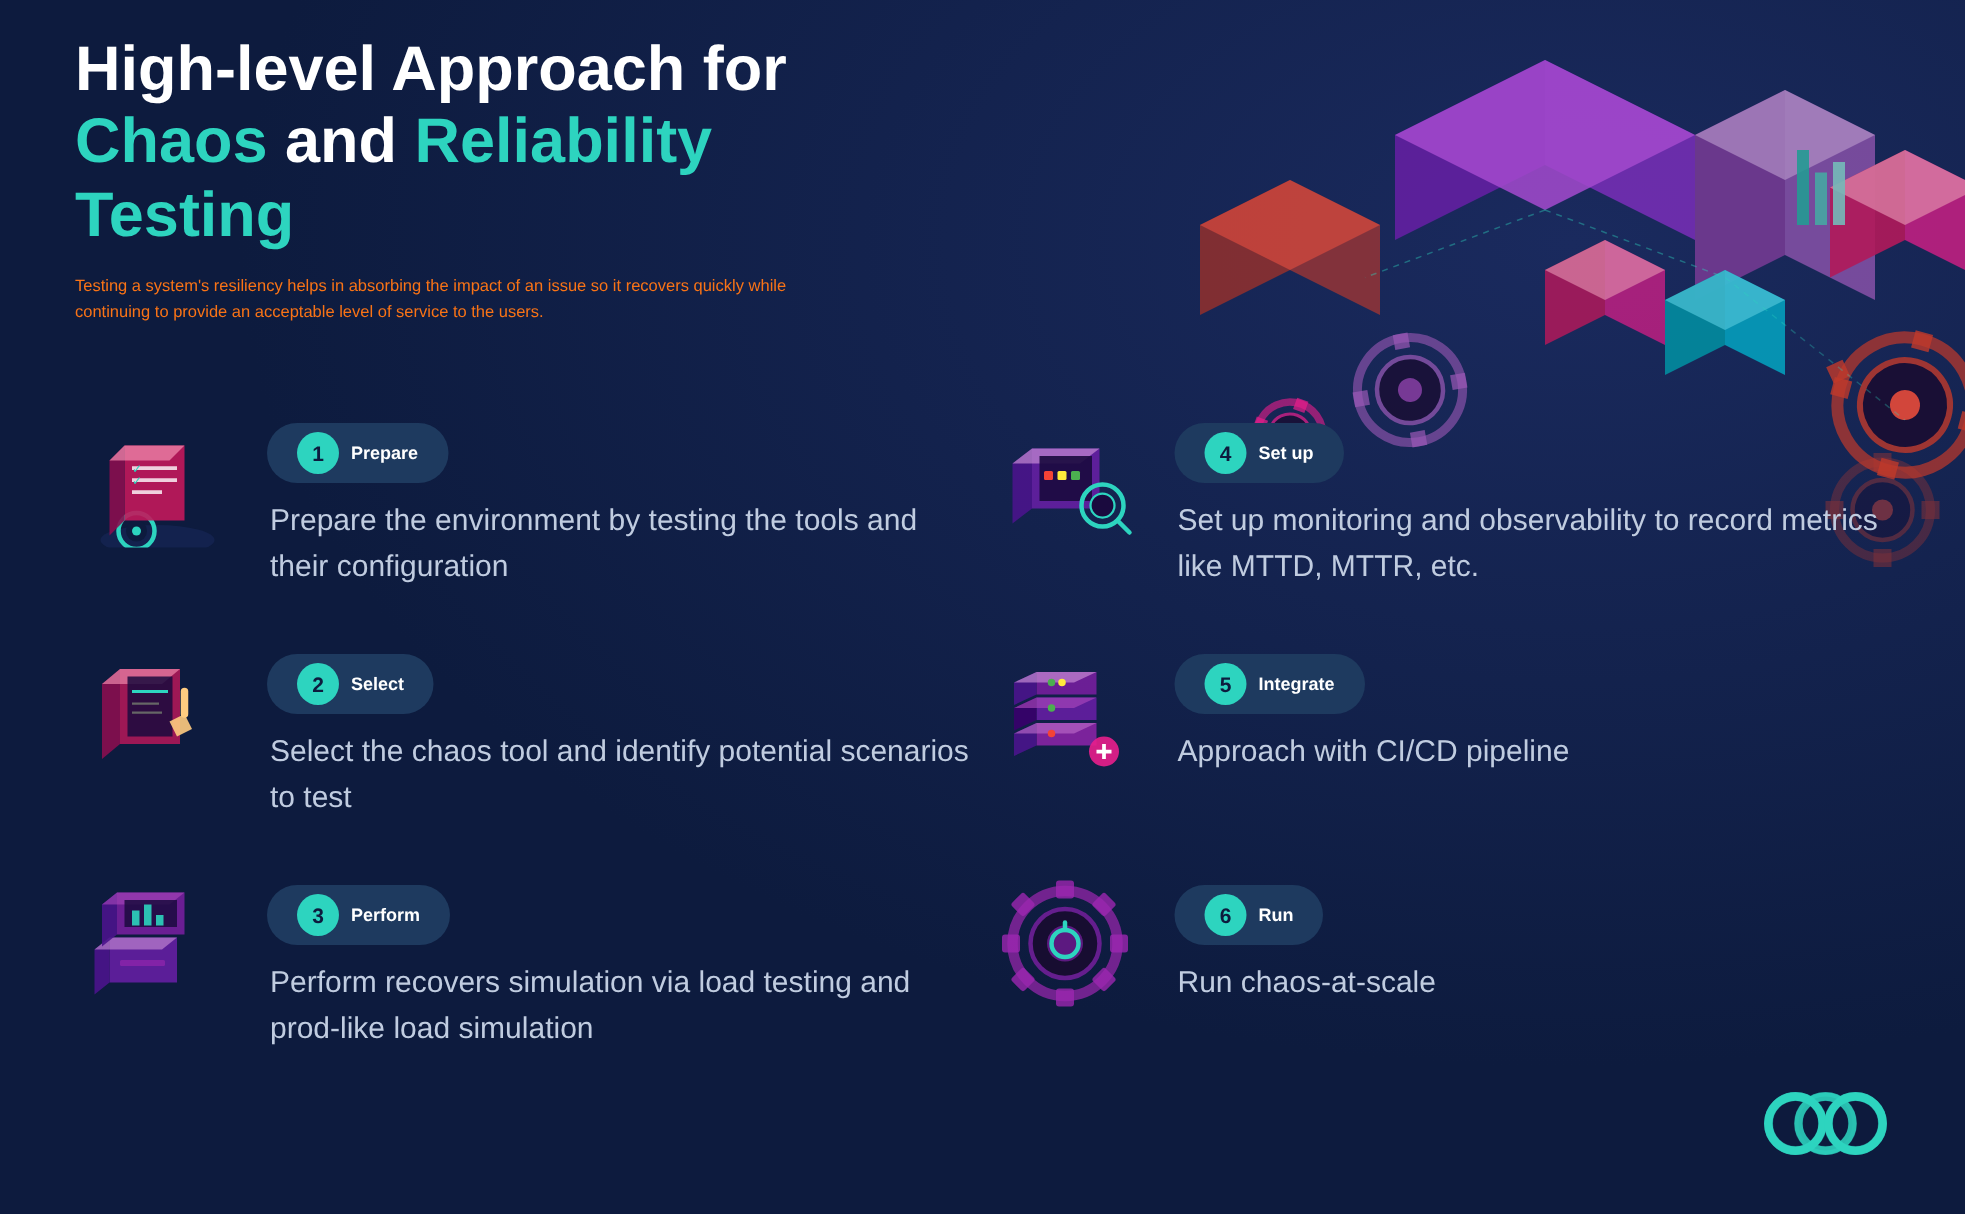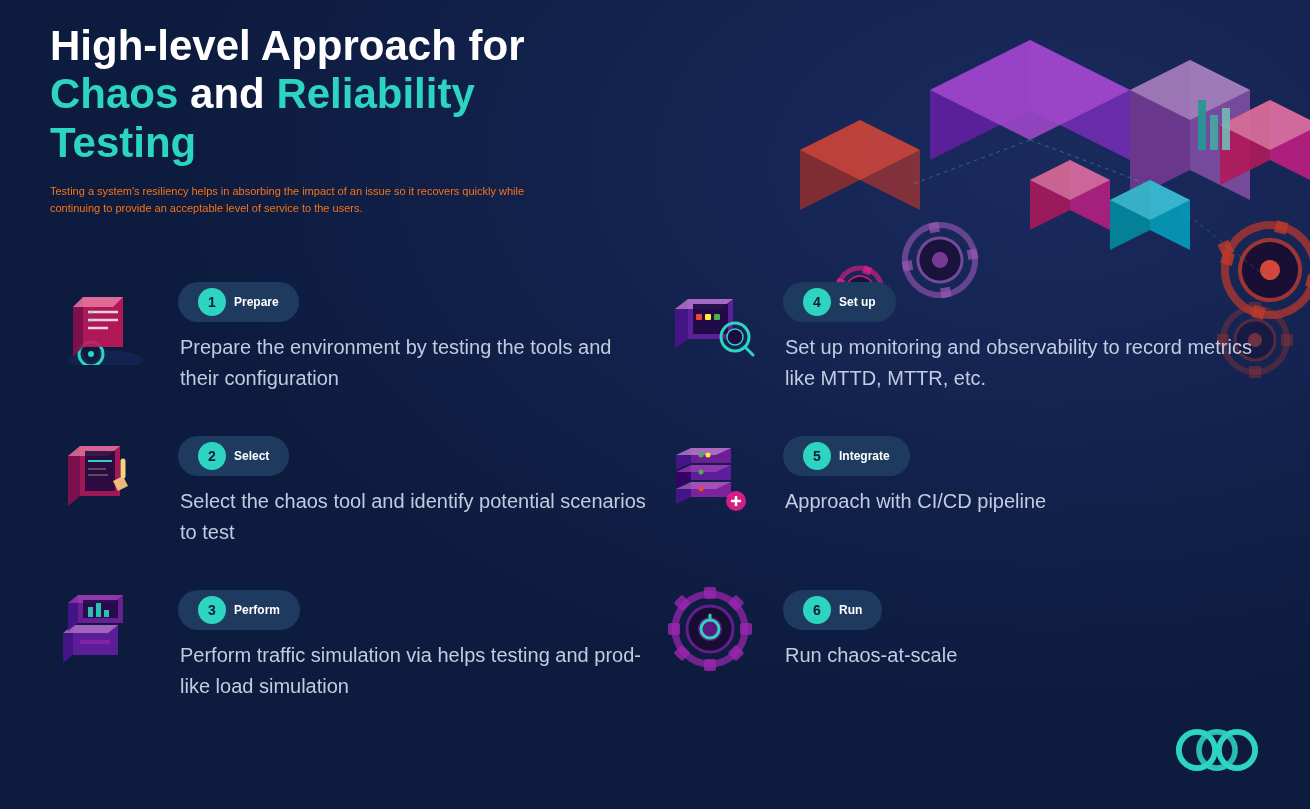--- a/index.html
+++ b/index.html
@@ -410,21 +410,21 @@
           </g>
         </svg>
       </div>
       <div class="step-content">
         <div class="step-label">
           <div class="step-title-pill">
             <div class="step-number">3</div>
             <span class="step-title-text">Perform</span>
           </div>
         </div>
-        <p class="step-desc">Perform traffic simulation via helps testing and prod-like load simulation</p>
+        <p class="step-desc">Perform recovers simulation via load testing and prod-like load simulation</p>
       </div>
     </div>
 
     <div class="step-item">
       <div class="step-icon">
         <svg width="105" height="88" viewBox="0 0 105 88" fill="none">
           <g transform="translate(10,0)">
 
             <circle cx="42" cy="44" r="35" fill="none" stroke="#9c27b0" stroke-width="7" opacity="0.7"></circle>
             <circle cx="42" cy="44" r="23" fill="#1a0a2e" stroke="#7b1fa2" stroke-width="3" opacity="0.8"></circle>

